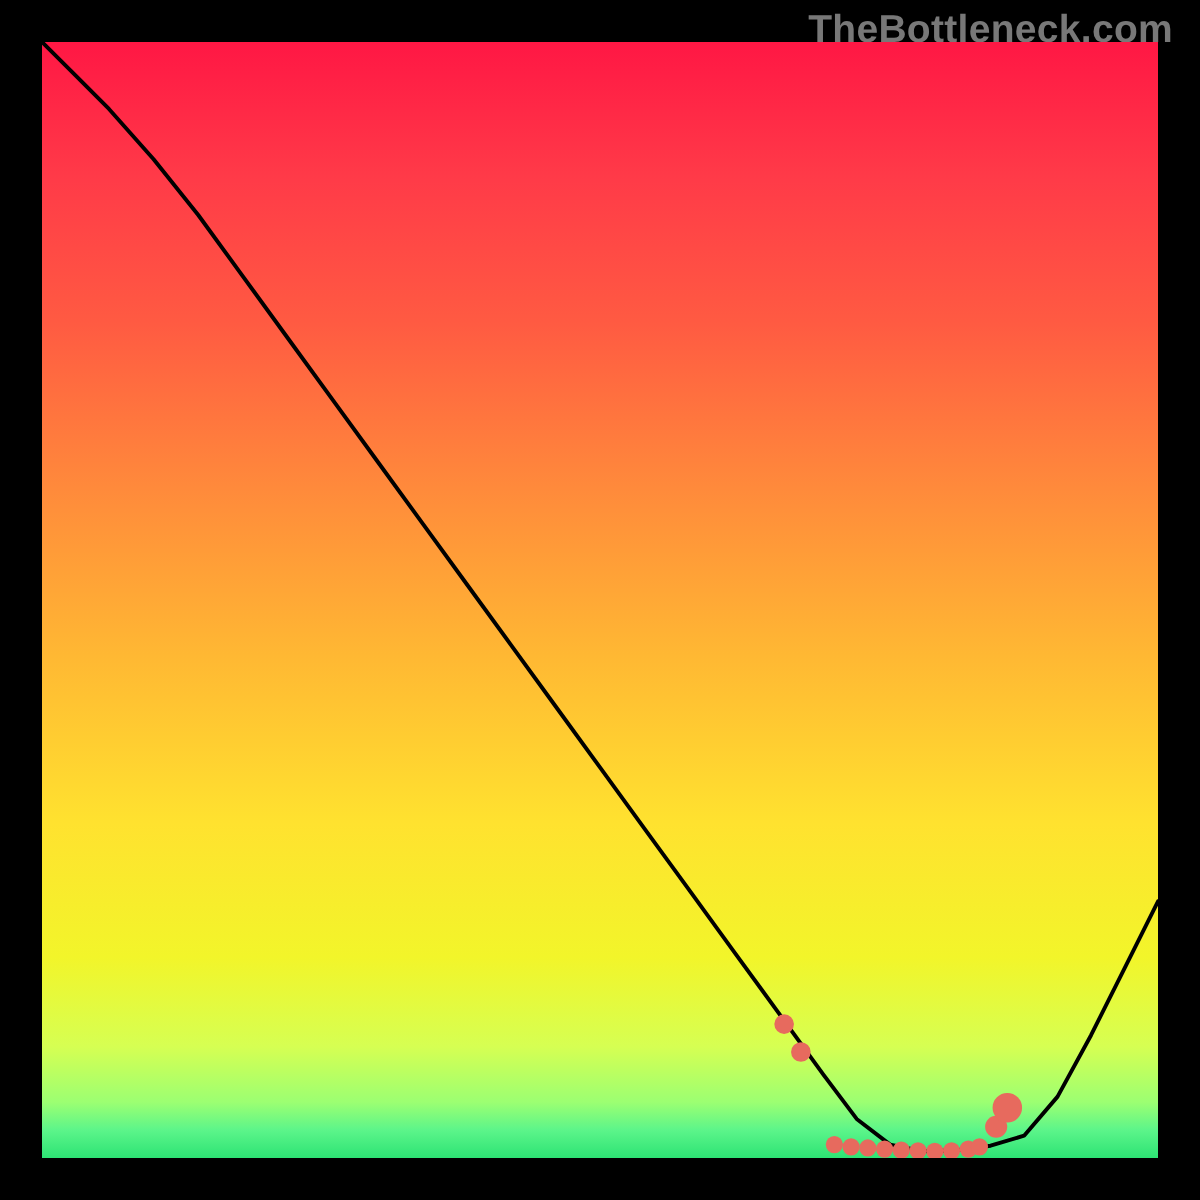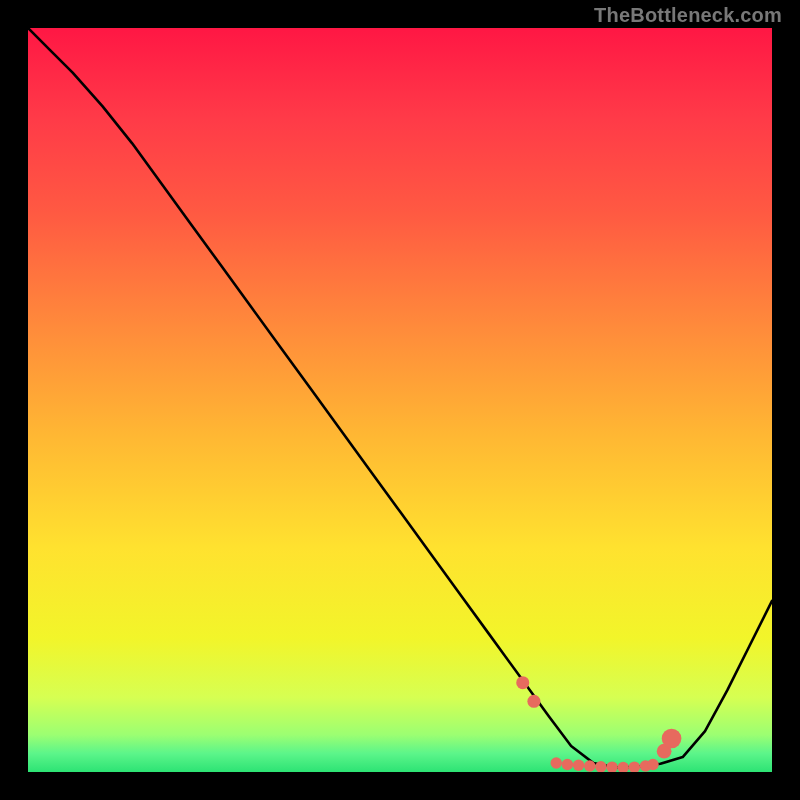--- a/index.html
+++ b/index.html
@@ -8,21 +8,21 @@
     position: relative;
     width: 800px;
     height: 800px;
     background: #000;
   }
   .watermark {
     position: absolute;
     top: 4px;
     right: 18px;
     font-family: Arial, Helvetica, sans-serif;
-    font-size: 20px;
+    font-size: 26px;
     font-weight: 600;
     color: #787878;
     letter-spacing: 0.2px;
   }
   .plot {
     position: absolute;
     left: 28px;
     top: 28px;
     width: 744px;
     height: 744px;

